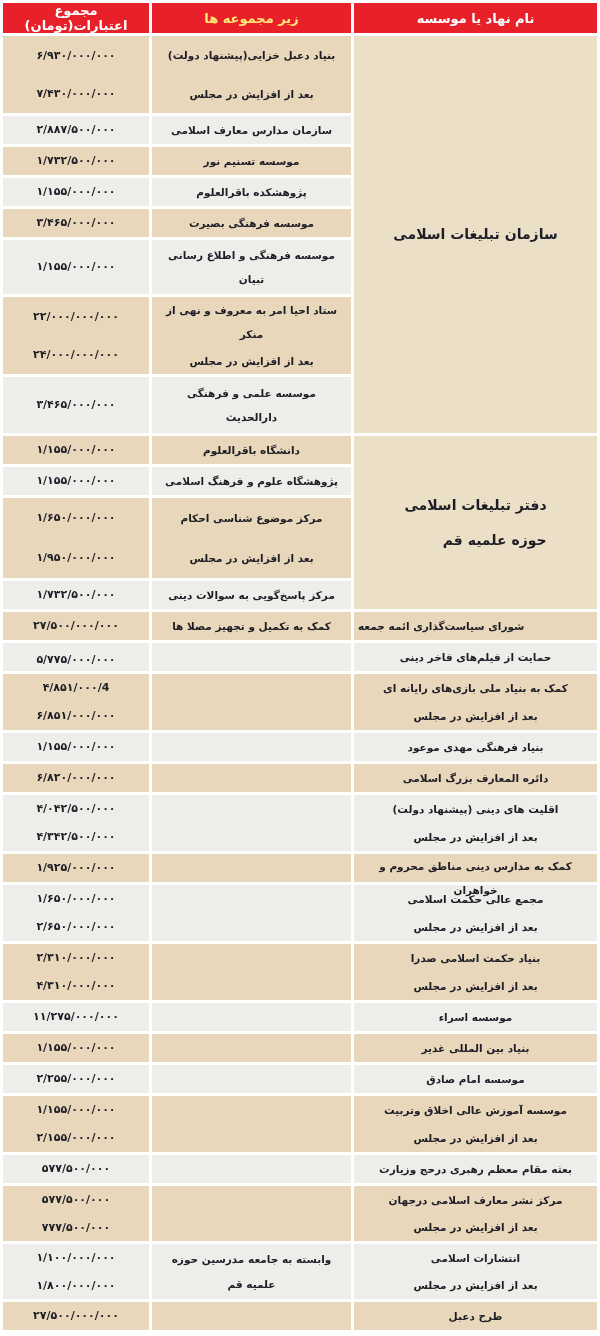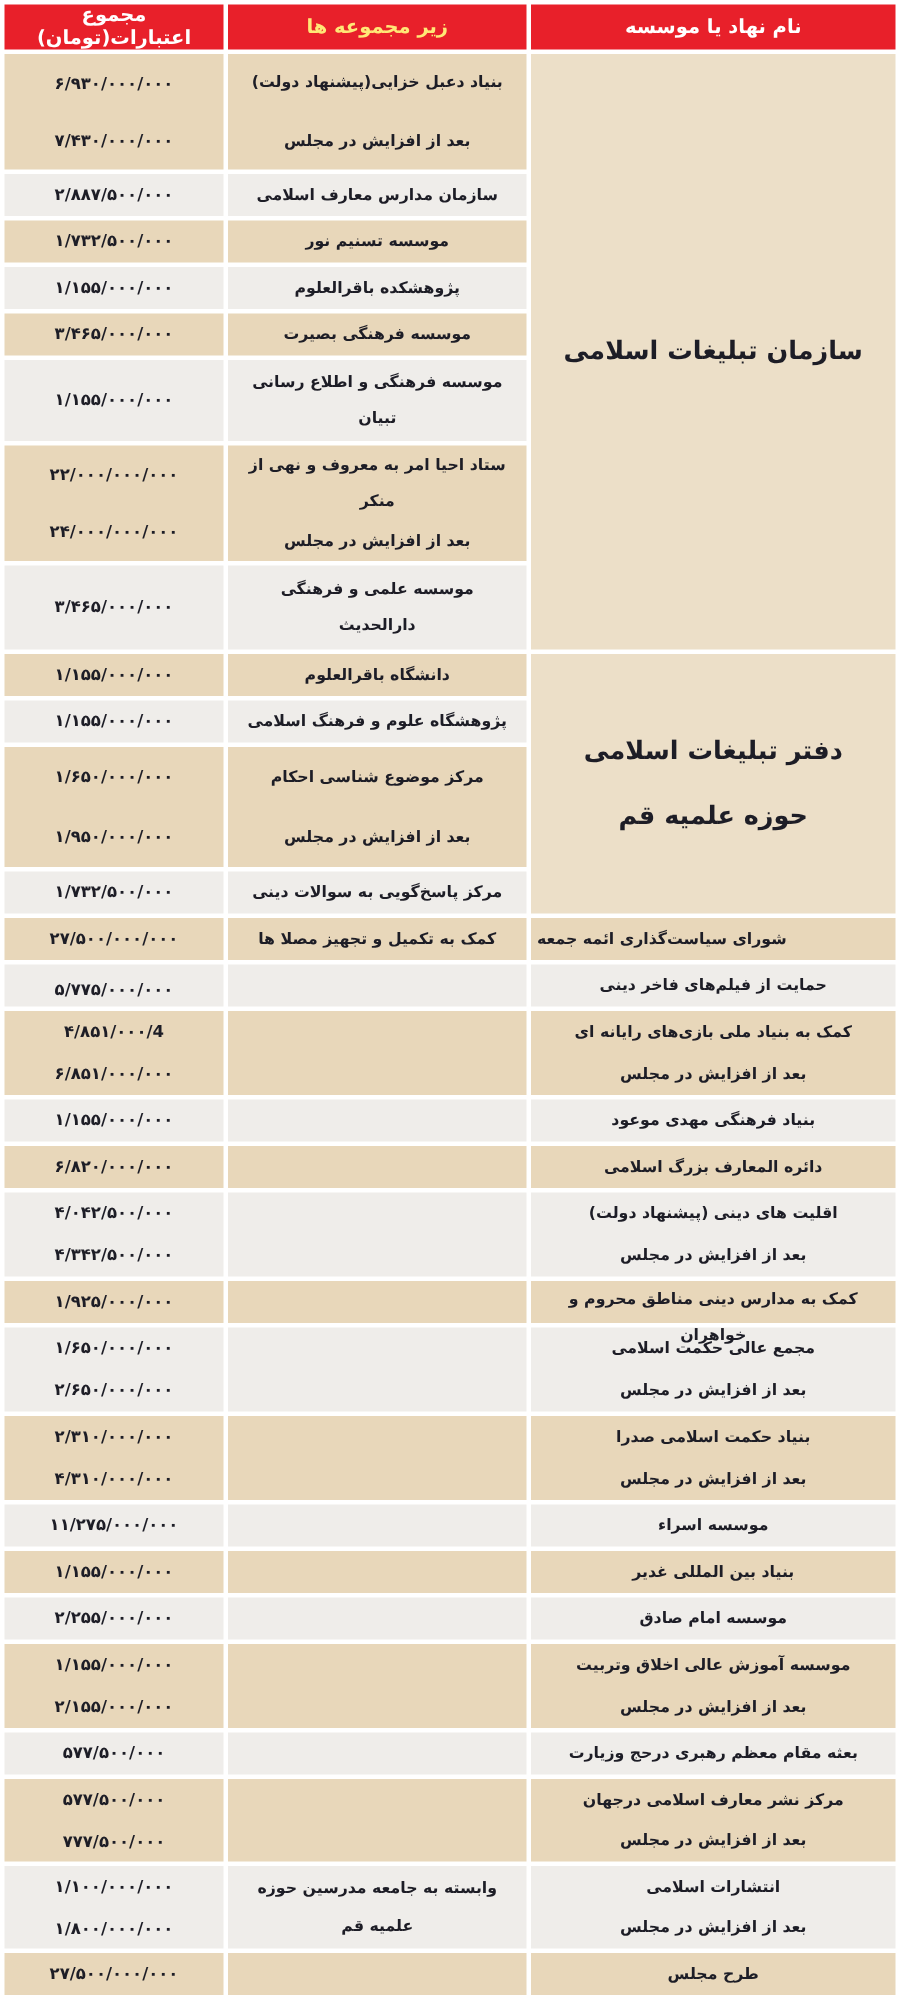--- a/index.html
+++ b/index.html
@@ -20,21 +20,21 @@
   td{
     vertical-align:middle;text-align:center;padding:0 4px;
     color:var(--text,#1d1d26);font-size:10.5px;font-weight:bold;
   }
   td.tan{background:var(--row-tan,#e8d7ba);}
   td.pale{background:var(--row-pale,#efedea);}
   td.group{background:var(--group-bg,#ecdfc8);}
   td.amount{direction:ltr;font-size:11px;letter-spacing:.3px;}
   .wrap{display:flex;flex-direction:column;justify-content:space-around;align-items:center;width:100%;}
   .entry{white-space:pre-line;line-height:2.3;}
-  td.group .entry{line-height:2.5;font-size:17px;}
+  td.group .entry{line-height:2.5;font-size:14px;text-align:right;}
 </style>
 </head>
 <body>
 
 <table>
   <colgroup>
     <col class="c-inst">
       <col class="c-sub">
       <col class="c-val">
   </colgroup>
@@ -464,21 +464,21 @@
         <td class="amount pale">
           <div class="wrap" style="height: 55px;">
             <div class="entry">۱/۱۰۰/۰۰۰/۰۰۰</div>
             <div class="entry">۱/۸۰۰/۰۰۰/۰۰۰</div>
           </div>
         </td>
       </tr>
       <tr>
         <td class="inst tan">
           <div class="wrap" style="height: 28px;">
-            <div class="entry">طرح مجلس</div>
+            <div class="entry">طرح دعبل</div>
           </div>
         </td>
         <td class="sub tan">
           <div class="wrap" style="height: 28px;"></div>
         </td>
         <td class="amount tan">
           <div class="wrap" style="height: 28px;">
             <div class="entry">۲۷/۵۰۰/۰۰۰/۰۰۰</div>
           </div>
         </td>

